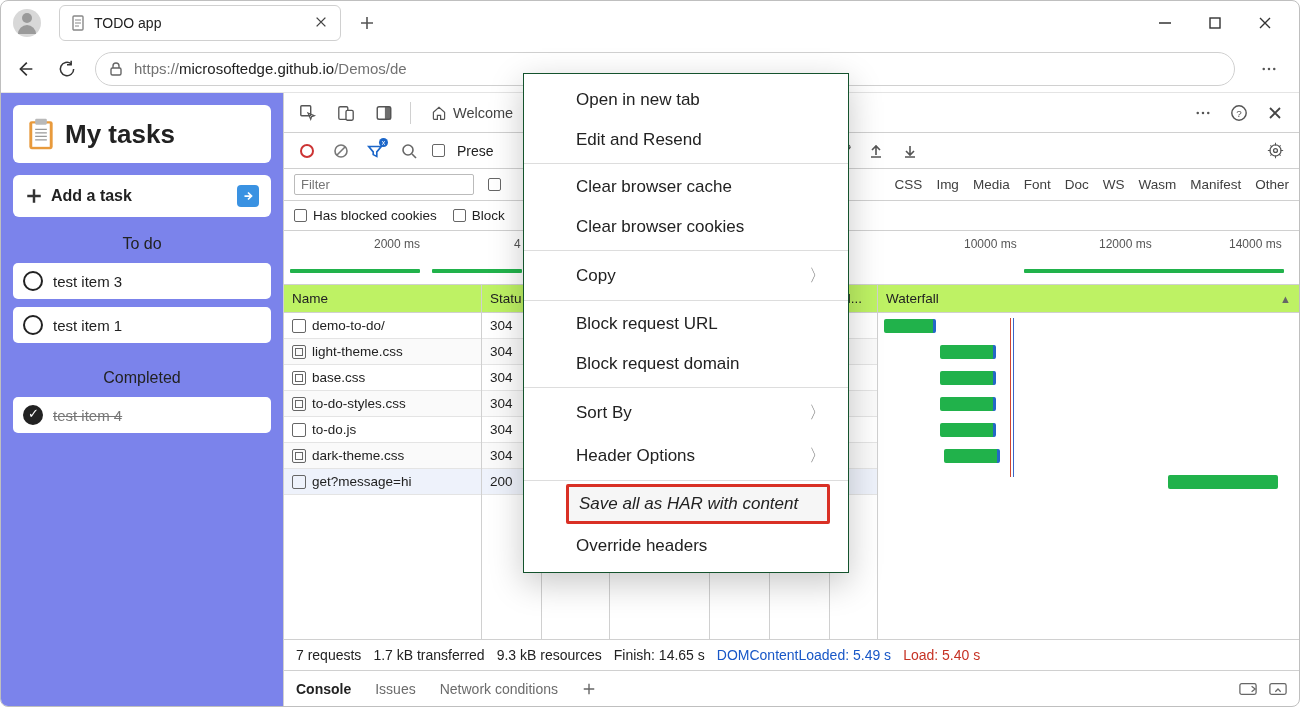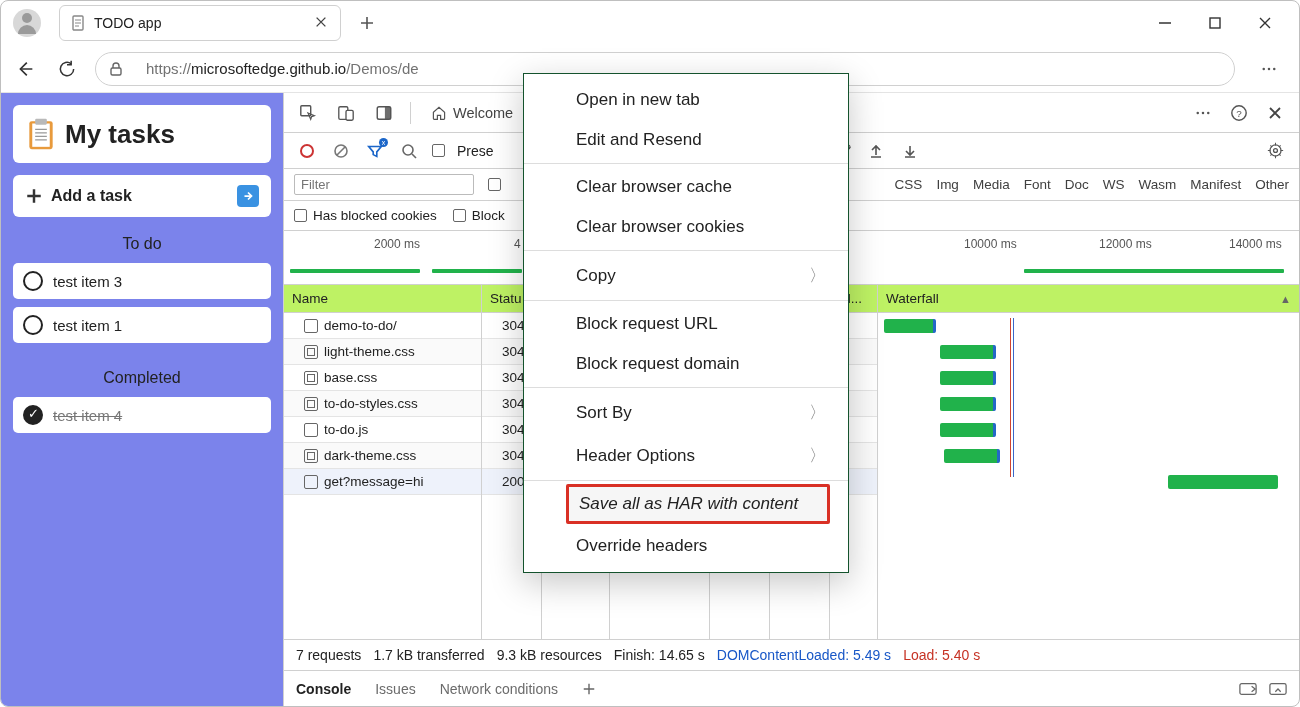--- a/index.html
+++ b/index.html
@@ -27,21 +27,21 @@
   .tab{display:flex;align-items:center;height:36px;border:1px solid var(--border);border-radius:6px;background:#fff;min-width:282px;padding:0 10px;gap:8px;}
   .tab .favicon{width:16px;height:16px;flex:none;color:#888;}
   .tab-title{flex:1;font-size:14px;}
   .tab .x{width:16px;height:16px;color:#555;}
   .new-tab{width:28px;height:28px;display:flex;align-items:center;justify-content:center;margin-left:12px;color:#555;}
   .win-controls{margin-left:auto;display:flex;gap:26px;padding-right:18px;color:#333;}
   .win-controls span{width:24px;height:24px;display:flex;align-items:center;justify-content:center;}
 
   .addrbar{height:48px;display:flex;align-items:center;padding:0 10px;gap:14px;border-bottom:1px solid var(--border-light);}
   .nav-btn{width:28px;height:28px;display:flex;align-items:center;justify-content:center;color:#555;}
-  .omnibox{flex:1;height:34px;border:1px solid var(--border);border-radius:17px;display:flex;align-items:center;padding:0 12px;gap:22px;background:#fff;}
+  .omnibox{flex:1;height:34px;border:1px solid var(--border);border-radius:17px;display:flex;align-items:center;padding:0 12px;gap:10px;background:#fff;}
   .omnibox .url{font-size:15px;white-space:nowrap;overflow:hidden;}
   .omnibox .url .muted{color:#727272;}
   .menu-dots{color:#555;margin-left:6px;margin-right:6px;}
 
   
   .content{display:flex;height:calc(100% - 92px);}
   .app{width:282px;background:var(--accent);padding:12px;display:flex;flex-direction:column;}
   .app-header{background:#fff;border-radius:6px;padding:12px 14px;display:flex;align-items:center;gap:10px;}
   .clipboard-icon{width:28px;height:34px;}
   .app-title{font-size:26px;font-weight:700;}
@@ -84,21 +84,21 @@
   .gcol.name{width:198px;}
   .gcol.status{width:60px;}
   .gcol.type{width:68px;}
   .gcol.init{width:100px;}
   .gcol.size{width:60px;}
   .gcol.time{width:60px;}
   .gcol.fulfill{width:48px;}
   .gcol.waterfall{flex:1;border-right:none;position:relative;text-align:center;}
   .ghead{height:28px;display:flex;align-items:center;padding:0 8px;font-size:13.5px;background:#bef264;border-bottom:1px solid var(--border);white-space:nowrap;overflow:hidden;}
   .sort-arrow{margin-left:auto;font-size:11px;color:#666;}
-  .grow{height:26px;display:flex;align-items:center;padding:0 20px;font-size:13.5px;border-bottom:1px solid var(--border-light);gap:6px;white-space:nowrap;}
+  .grow{height:26px;display:flex;align-items:center;padding:0 8px;font-size:13.5px;border-bottom:1px solid var(--border-light);gap:6px;white-space:nowrap;}
   .grow:nth-child(odd){background:#fafafa;}
   .grow.last{background:#eef2fb;}
   .file-ico{width:14px;height:14px;flex:none;border:1.2px solid #666;border-radius:2px;position:relative;}
   .file-ico.css::after{content:"";position:absolute;inset:2px;border:1px solid #666;}
   .link{color:#0f5ad1;text-decoration:underline;}
   .wf-bar{position:absolute;height:14px;background:var(--green);border-radius:2px;border-right:3px solid #2468c7;}
   .wf-red{position:absolute;top:5px;bottom:18px;width:1px;background:#d04330;}
   .wf-blue{position:absolute;top:5px;bottom:18px;width:1px;background:#3a67c9;}
 
   .status-bar{height:30px;display:flex;align-items:center;padding:0 12px;font-size:14px;gap:12px;}

